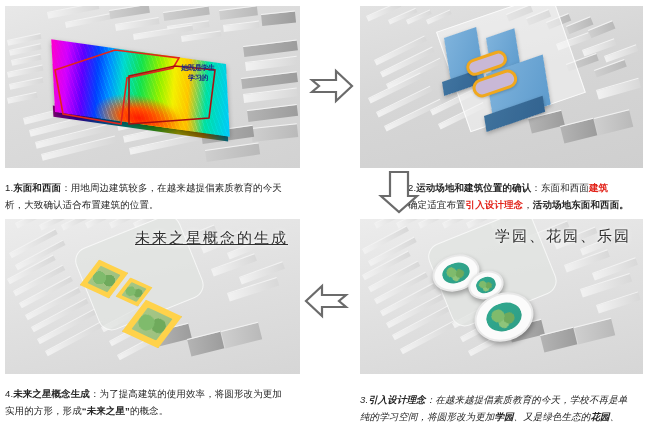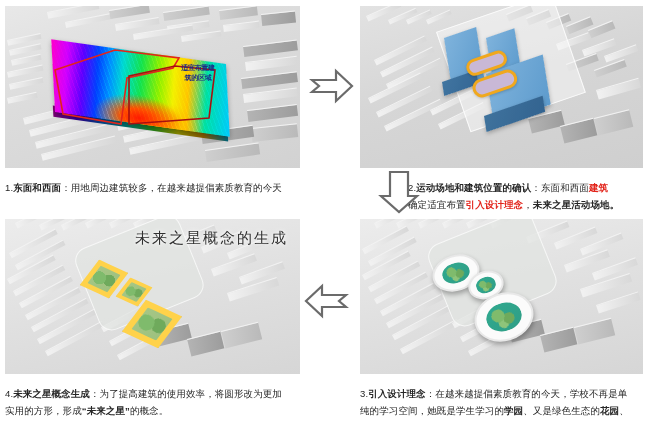--- a/index.html
+++ b/index.html
@@ -246,25 +246,26 @@
       <div class="solar-side"></div>
       <div class="solar-plate">
         <div class="solar-stripes"></div>
       </div>
 
       <svg class="red-outline" width="295" height="162" viewBox="0 0 295 162">
         <polygon points="50,64 110,44 174,52 168,62 122,72 116,118 58,108" fill="none" stroke="#e2241b" stroke-width="1.6"></polygon>
         <polygon points="124,70 170,60 210,64 204,112 124,118" fill="none" stroke="#a81010" stroke-width="1.6"></polygon>
       </svg>
 
-      <div class="red-label">适宜布置建筑的区域</div>
+      <div class="red-label">她既是学生学习的</div>
     </div>
 
     <div class="caption" style="margin-top:11px;">
       <span>1.</span><b>东面和西面</b><span>：用地周边建筑较多，在越来越提倡素质教育的今天</span><br>
+      <span>析，大致确认适合布置建筑的位置。</span>
     </div>
   </div>
 
   <div class="arrow" style="left:308px; top:62px;">
     <svg width="48" height="48" viewBox="0 0 48 48">
       <polygon points="4,18 28,18 28,9 44,24 28,39 28,30 4,30 11,24" fill="#ffffff" stroke="#6b6b6b" stroke-width="2.2" stroke-linejoin="miter"></polygon>
     </svg>
   </div>
 
   <div class="quad" style="left:360px; top:6px; width:288px; height:212px;">
@@ -313,21 +314,21 @@
 
       <div class="mass top" style="left:126px; top:68px; width:60px; height:50px; transform:rotate(-19deg) skewX(-10deg);"></div>
       <div class="mass" style="left:124px; top:110px; width:62px; height:16px; transform:rotate(-19deg) skewX(-10deg); filter:brightness(.8);"></div>
 
       <div class="track" style="left:104px; top:56px; width:42px; height:17px; transform:rotate(-19deg);"></div>
       <div class="track" style="left:110px; top:76px; width:46px; height:19px; transform:rotate(-19deg);"></div>
     </div>
 
     <div class="caption" style="margin-top:11px; margin-left:48px;">
       <span>2.</span><b>运动场地和建筑位置的确认</b><span>：东面和西面</span><span class="red">建筑</span><br>
-      <span>确定适宜布置</span><span class="red">引入设计理念</span><span>，</span><b>未来之星</b><b>活动场地。</b>
+      <span>确定适宜布置</span><span class="red">引入设计理念</span><span>，</span><b>活动场地</b><b>东面和西面。</b>
     </div>
   </div>
 
   <div class="arrow" style="left:378px; top:170px;">
     <svg width="42" height="44" viewBox="0 0 42 44">
       <polygon points="12,2 30,2 30,26 39,26 21,42 3,26 12,26 12,9" fill="#ffffff" stroke="#6b6b6b" stroke-width="2.2" stroke-linejoin="miter"></polygon>
     </svg>
   </div>
 
   <div class="quad" style="left:5px; top:219px; width:295px; height:204px;">
@@ -370,21 +371,21 @@
         <div class="blk dk" style="left:182px; top:120px; width:34px; height:18px; transform:rotate(-14deg);"></div>
         <div class="blk" style="left:216px; top:112px; width:38px; height:18px; transform:rotate(-14deg);"></div>
       </div>
 
       <div class="courtyard" style="left:66px; top:34px; width:112px; height:88px; transform:rotate(-22deg);"></div>
 
       <div class="starbld" style="left:74px;  top:40px; width:50px; height:40px; transform:rotate(-14deg);"></div>
       <div class="starbld" style="left:110px; top:58px; width:38px; height:30px; transform:rotate(-14deg);"></div>
       <div class="starbld" style="left:116px; top:80px; width:62px; height:50px; transform:rotate(-14deg);"></div>
 
-      <div class="fig-title" style="right:12px; top:10px;">未来之星概念的生成</div>
+      <div class="fig-title" style="right:12px; top:10px;text-decoration:underline;">未来之星概念的生成</div>
     </div>
 
     <div class="caption" style="margin-top:11px;">
       <span>4.</span><b>未来之星概念生成</b><span>：为了提高建筑的使用效率，将圆形改为更加</span><br>
       <span>实用的方形，形成</span><b>“未来之星”</b><span>的概念。</span>
     </div>
   </div>
 
   <div class="arrow" style="left:302px; top:278px;">
     <svg width="48" height="46" viewBox="0 0 48 46">
@@ -433,21 +434,22 @@
         <div class="blk dk" style="left:180px; top:116px; width:34px; height:18px; transform:rotate(-14deg);"></div>
         <div class="blk" style="left:214px; top:108px; width:38px; height:18px; transform:rotate(-14deg);"></div>
       </div>
 
       <div class="courtyard" style="left:64px; top:30px; width:112px; height:88px; transform:rotate(-22deg);"></div>
 
       <div class="ringbld" style="left:72px;  top:36px; width:48px; height:36px; transform:rotate(-18deg);"></div>
       <div class="ringbld" style="left:108px; top:52px; width:36px; height:28px; transform:rotate(-18deg);"></div>
       <div class="ringbld" style="left:114px; top:74px; width:60px; height:48px; transform:rotate(-18deg);"></div>
 
-    </div>
-
-    <div class="caption" style="margin-top:11px;">
+      <div class="fig-title" style="right:12px; top:8px;">学园、花园、乐园</div>
+    </div>
+
+    <div class="caption" style="margin-top:17px;font-style:italic;">
       <span>3.</span><b>引入设计理念</b><span>：在越来越提倡素质教育的今天，学校不再是单</span><br>
-      <span>纯的学习空间，她既是学生学习的</span><b>学园</b><span>、又是绿色生态的</span><b>花园</b><span>、</span>
+      <span>纯的学习空间，将圆形改为更加</span><b>学园</b><span>、又是绿色生态的</span><b>花园</b><span>、</span>
     </div>
   </div>
 
 </div>
 
 </body></html>

